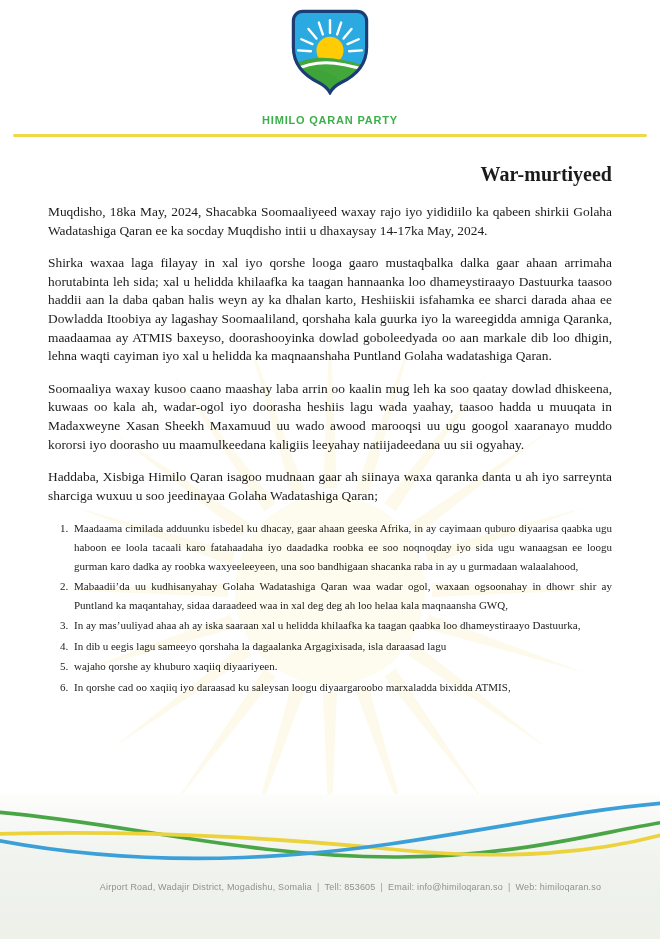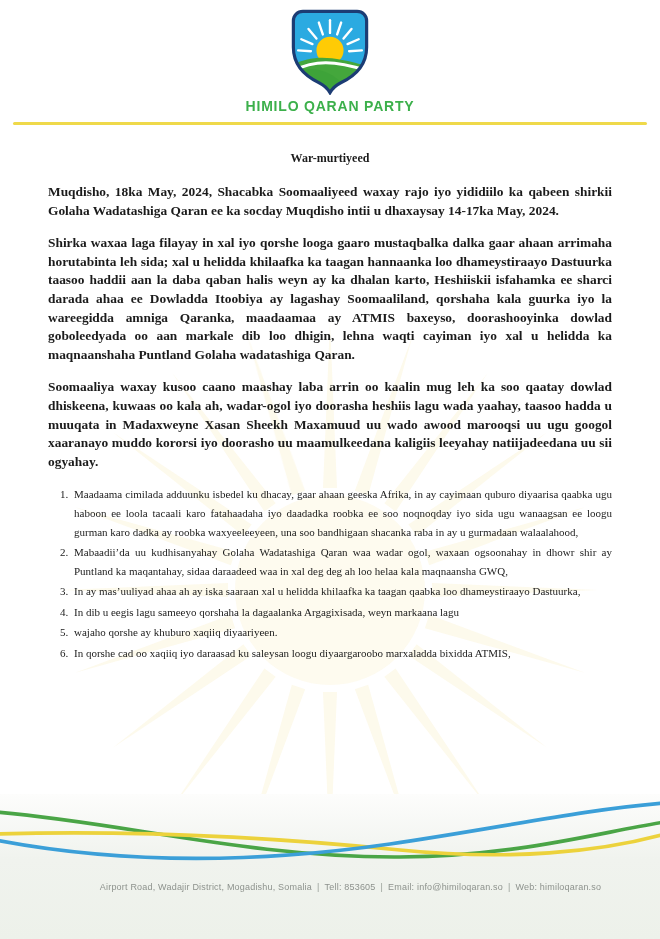--- a/index.html
+++ b/index.html
@@ -7,29 +7,29 @@
     position:relative; width:660px; height:939px; margin:0 auto;
     background:#ffffff; overflow:hidden;
     font-family:"Liberation Serif", serif; color:#1b1b1b;
   }
   
   .watermark { position:absolute; left:0; top:0; width:660px; height:939px; pointer-events:none; }
 
   .header { position:relative; padding-top:9px; text-align:center; }
   .logo-svg { display:block; margin:0 auto; }
   .party-name {
-    margin-top:3px;
+    margin-top:19px;
     font-family:"Liberation Sans", sans-serif; font-weight:700;
-    font-size:14px; letter-spacing:0.8px; color:#3cb04b;
+    font-size:11px; letter-spacing:0.8px; color:#3cb04b;
   }
   .divider { height:3px; background:#efd94a; margin:8px 13px 0 13px; border-radius:2px; }
 
   .content { position:relative; margin:0 48px; }
-  .doc-title { font-size:12px; font-weight:bold; text-align:center; margin:26px 0 17px 0; }
-  .content p { font-size:13.4px; line-height:18.6px; text-align:justify; margin:0 0 14px 0;font-weight:bold; }
+  .doc-title { font-size:20px; font-weight:bold; text-align:right; margin:26px 0 17px 0; }
+  .content p { font-size:13.4px; line-height:18.6px; text-align:justify; margin:0 0 14px 0; }
   .content ol { margin:0; padding-left:23px; }
   .content li { font-size:11px; line-height:18.6px; text-align:justify; padding-left:3px; margin-bottom:2px; }
 
   .footer { position:absolute; left:0; right:0; bottom:0; height:145px;
     background:linear-gradient(180deg, #fdfdfc 0%, #f0f3ee 45%, #edf1ea 100%); }
   .waves-svg { display:block; width:660px; height:76px; }
   .footer-text {
     text-align:center; margin-top:12px;
     font-family:"Liberation Sans", sans-serif; font-size:9px;
     color:#8d928d; letter-spacing:0.2px;padding-left:41px;
@@ -99,26 +99,27 @@
     <div class="party-name">HIMILO QARAN PARTY</div>
     <div class="divider"></div>
   </div>
 
   <div class="content">
     <div class="doc-title">War-murtiyeed</div>
 
     <p>Muqdisho, 18ka May, 2024, Shacabka Soomaaliyeed waxay rajo iyo yididiilo ka qabeen shirkii Golaha Wadatashiga Qaran ee ka socday Muqdisho intii u dhaxaysay 14-17ka May, 2024.</p>
     <p>Shirka waxaa laga filayay in xal iyo qorshe looga gaaro mustaqbalka dalka gaar ahaan arrimaha horutabinta leh sida; xal u helidda khilaafka ka taagan hannaanka loo dhameystiraayo Dastuurka taasoo haddii aan la daba qaban halis weyn ay ka dhalan karto, Heshiiskii isfahamka ee sharci darada ahaa ee Dowladda Itoobiya ay lagashay Soomaaliland, qorshaha kala guurka iyo la wareegidda amniga Qaranka, maadaamaa ay ATMIS baxeyso, doorashooyinka dowlad goboleedyada oo aan markale dib loo dhigin, lehna waqti cayiman iyo xal u helidda ka maqnaanshaha Puntland Golaha wadatashiga Qaran.</p>
     <p>Soomaaliya waxay kusoo caano maashay laba arrin oo kaalin mug leh ka soo qaatay dowlad dhiskeena, kuwaas oo kala ah, wadar-ogol iyo doorasha heshiis lagu wada yaahay, taasoo hadda u muuqata in Madaxweyne Xasan Sheekh Maxamuud uu wado awood marooqsi uu ugu googol xaaranayo muddo kororsi iyo doorasho uu maamulkeedana kaligiis leeyahay natiijadeedana uu sii ogyahay.</p>
+    <p>Haddaba, Xisbiga Himilo Qaran isagoo mudnaan gaar ah siinaya waxa qaranka danta u ah iyo sarreynta sharciga wuxuu u soo jeedinayaa Golaha Wadatashiga Qaran;</p>
 
     <ol>
       <li>Maadaama cimilada adduunku isbedel ku dhacay, gaar ahaan geeska Afrika, in ay cayimaan quburo diyaarisa qaabka ugu haboon ee loola tacaali karo fatahaadaha iyo daadadka roobka ee soo noqnoqday iyo sida ugu wanaagsan ee loogu gurman karo dadka ay roobka waxyeeleeyeen, una soo bandhigaan shacanka raba in ay u gurmadaan walaalahood,</li>
       <li>Mabaadii’da uu kudhisanyahay Golaha Wadatashiga Qaran waa wadar ogol, waxaan ogsoonahay in dhowr shir ay Puntland ka maqantahay, sidaa daraadeed waa in xal deg deg ah loo helaa kala maqnaansha GWQ,</li>
       <li>In ay mas’uuliyad ahaa ah ay iska saaraan xal u helidda khilaafka ka taagan qaabka loo dhameystiraayo Dastuurka,</li>
-      <li>In dib u eegis lagu sameeyo qorshaha la dagaalanka Argagixisada, weyn markaana lagu</li>
+      <li>In dib u eegis lagu sameeyo qorshaha la dagaalanka Argagixisada, isla daraasad lagu</li>
       <li>wajaho qorshe ay khuburo xaqiiq diyaariyeen.</li>
       <li>In qorshe cad oo xaqiiq iyo daraasad ku saleysan loogu diyaargaroobo marxaladda bixidda ATMIS,</li>
     </ol>
   </div>
 
   <div class="footer">
     <svg class="waves-svg" viewBox="0 0 660 76" xmlns="http://www.w3.org/2000/svg" aria-hidden="true">
       <path d="M-5,18 C 120,28 250,64 400,63 C 520,62 600,38 665,28" fill="none" stroke="#4aa546" stroke-width="3.6" stroke-linecap="round"></path>
       <path d="M-5,40 C 130,36 260,42 400,56 C 510,67 600,58 665,40" fill="none" stroke="#ecd23c" stroke-width="3.6" stroke-linecap="round"></path>
       <path d="M-5,46 C 120,70 250,70 390,50 C 500,34 580,16 665,9" fill="none" stroke="#3b9fd8" stroke-width="3.6" stroke-linecap="round"></path>

